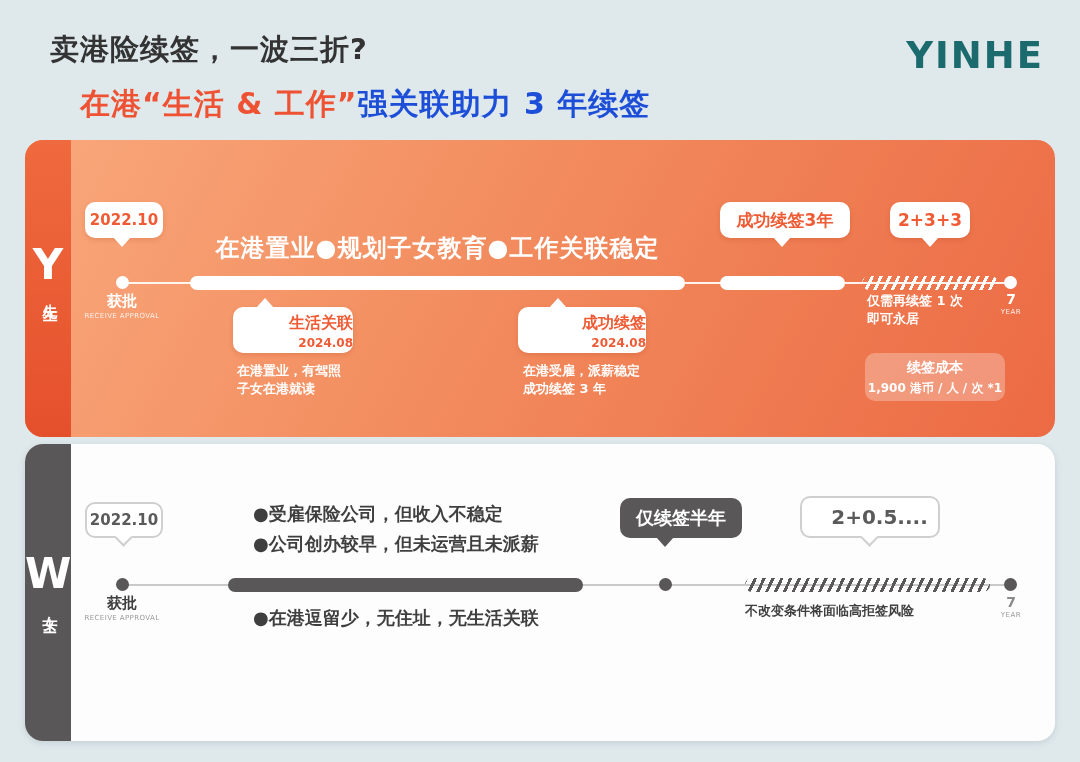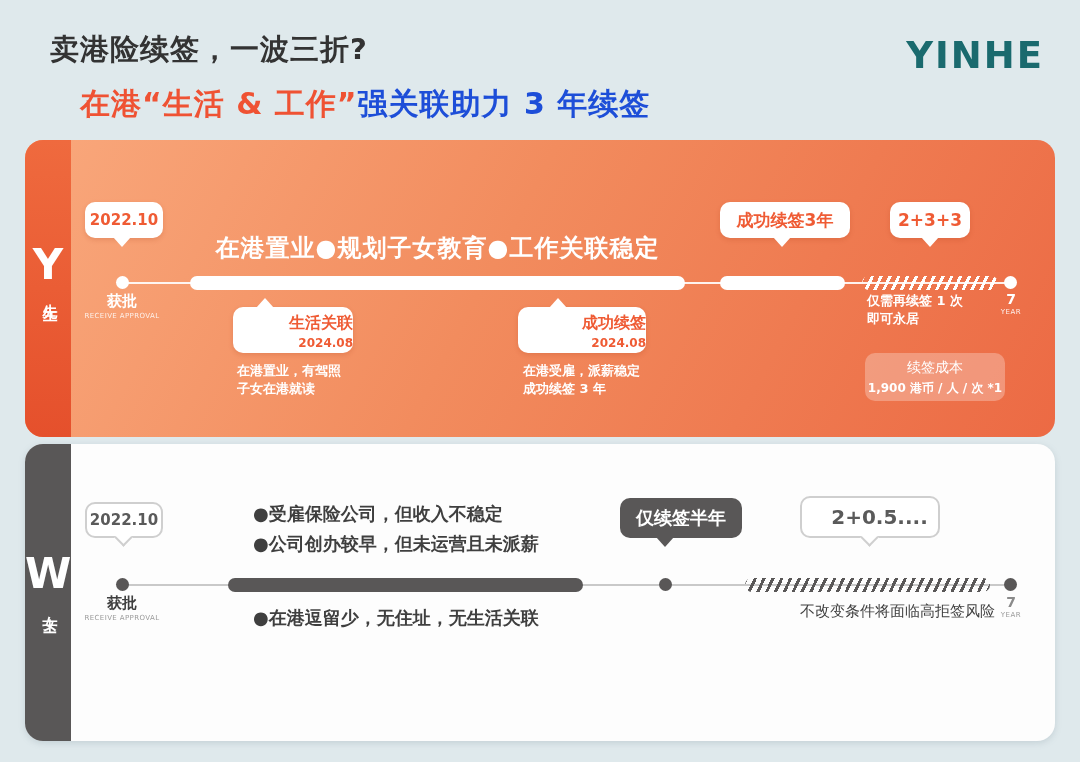--- a/index.html
+++ b/index.html
@@ -45,25 +45,25 @@
   .white-note { position:absolute; color:#fff; font-weight:800; font-size:13px; }
   .year-num { position:absolute; text-align:center; font-weight:800; font-size:14px; }
   .year-unit { position:absolute; text-align:center; font-size:7px; letter-spacing:.5px; }
 
   .callout { position:absolute; background:#fff; border-radius:10px; text-align:right; box-shadow:0 2px 5px rgba(160,50,15,.18); }
   .callout .c-title { display:block; margin-top:6px; font-size:16px; font-weight:900; color:#ef5b34; }
   .callout .c-date { display:block; margin-top:2px; font-size:12px; font-weight:800; color:#ef5b34; }
   .callout-desc { position:absolute; color:#fff; font-weight:700; font-size:13px; }
 
   .cost-box { position:absolute; background:rgba(255,255,255,.28); border-radius:10px; text-align:center; color:#fff; }
-  .cost-box .cb-title { display:block; margin-top:6px; font-size:14px; font-weight:400; }
+  .cost-box .cb-title { display:block; margin-top:6px; font-size:14px; font-weight:700; }
   .cost-box .cb-value { display:block; margin-top:3px; font-size:12px; font-weight:800; }
 
   .w-bullet { position:absolute; font-size:18px; font-weight:800; color:#3f3f3f; }
-  .risk-note { position:absolute; text-align:right; font-size:15px; font-weight:400; color:#3f3f3f; }
+  .risk-note { position:absolute; text-align:left; font-size:13px; font-weight:700; color:#3f3f3f; }
 </style>
 </head>
 <body>
 
 <div class="page">
 
   <div class="title1">卖港险续签，一波三折?</div>
   <div class="title2">
     <span class="hl">在港“生活 &amp; 工作”</span><span class="rest">强关联助力 3 年续签</span>
   </div>

